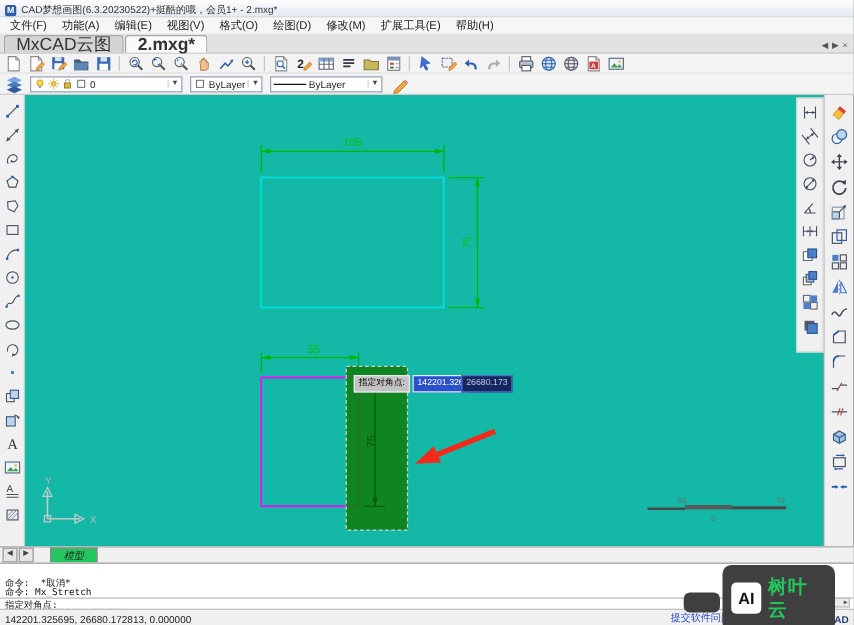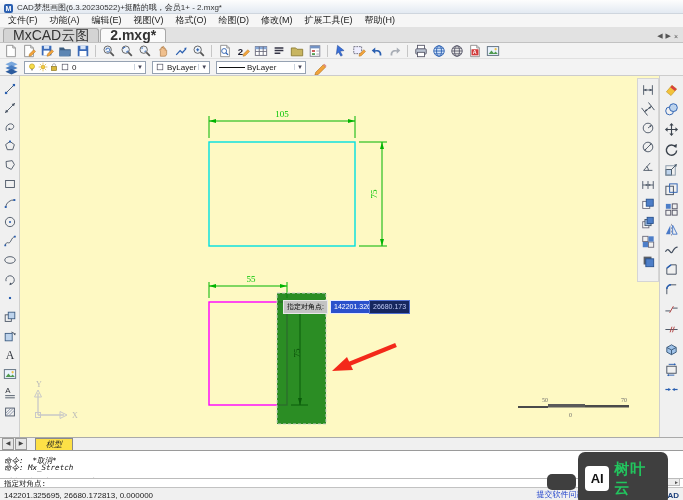--- a/index.html
+++ b/index.html
@@ -40,44 +40,44 @@
   .combo.color{width:58px;margin-left:6px;}
   .combo.ltype{width:90px;margin-left:6px;}
   .mini{width:10px;height:10px;display:inline-flex;flex:none;}
   .ltsample{width:26px;height:1px;background:#111;flex:none;}
   
   .stage{position:absolute;left:0;top:76px;width:683px;height:361px;background:#000;}
   .draw-toolbar{position:absolute;left:0;top:0;width:20px;height:361px;background:#f0f0f0;
     border-right:1px solid #cfcfcf;display:flex;flex-direction:column;align-items:center;
     padding-top:5px;gap:4px;box-sizing:border-box;}
   .draw-toolbar .icon-btn{width:16px;height:15px;}
-  .canvas{position:absolute;left:20px;top:0;width:639px;height:361px;background:#fef9c3;font-family:Liberation Serif, serif;}
+  .canvas{position:absolute;left:20px;top:0;width:639px;height:361px;background:#14b8a6;}
   .modify-toolbar{position:absolute;right:0;top:0;width:24px;height:361px;background:#f0f0f0;
     border-left:1px solid #cfcfcf;display:flex;flex-direction:column;align-items:center;
     padding-top:6px;gap:5px;box-sizing:border-box;}
   .dim-toolbar{position:absolute;right:24px;top:2px;width:22px;height:204px;background:#f0f0f0;
     border:1px solid #d5d5d5;display:flex;flex-direction:column;align-items:center;
     padding-top:3px;gap:4px;box-sizing:border-box;z-index:5;}
   
   .dyn{position:absolute;top:224px;height:12px;font-size:7px;line-height:12px;z-index:6;white-space:nowrap;}
   .dyn-prompt{left:283px;background:#c3c3c3;border:1px solid #e9e9e9;color:#000;padding:0 3px;}
   .dyn-x{left:330px;background:#2a50cc;border:1px solid #e6ebff;color:#fff;padding:0 3px;}
   .dyn-y{left:369px;background:#16275e;border:1px solid #5070d0;color:#bcc8f4;padding:0 3px;}
   
   .modelrow{position:absolute;left:0;top:437px;width:683px;height:13px;background:#f0f0f0;
     border-top:1px solid #aaa;display:flex;align-items:center;font-size:7px;padding-left:2px;box-sizing:border-box;}
   .mbtn{width:10px;height:10px;border:1px solid #9a9a9a;background:#e6e6e6;text-align:center;
     line-height:9px;font-size:6px;color:#444;margin-right:1px;}
-  .modeltab{height:11px;line-height:11px;padding:0 10px;background:#fde047;border:1px solid #8a8a8a;
-    border-bottom:none;font-size:8px;margin-left:7px;font-style:italic;}
+  .modeltab{height:11px;line-height:11px;padding:0 10px;background:#22c55e;border:1px solid #8a8a8a;
+    border-bottom:none;font-size:8px;margin-left:12px;font-style:italic;}
   
   .cmd{position:absolute;left:0;top:450px;width:683px;height:37px;background:#fff;
     border-top:1px solid #9a9a9a;box-sizing:border-box;
     font-family:"DejaVu Sans Mono","Liberation Mono",monospace;font-size:7.5px;color:#111;}
-  .cmd-history{padding:6px 0 0 4px;font-style:italic;}
+  .cmd-history{padding:12px 0 0 4px;}
   .cmd-line{height:7px;line-height:7px;white-space:pre;}
   .cmd-input{position:absolute;left:0;bottom:0;width:683px;height:9px;border-top:1px solid #bbb;
     line-height:9px;padding-left:4px;box-sizing:border-box;background:#fff;}
   .cmd-scroll{position:absolute;right:3px;bottom:1px;width:66px;height:8px;background:#ececec;
     border:1px solid #bbb;display:flex;justify-content:space-between;align-items:center;
     font-size:5px;color:#555;padding:0 1px;box-sizing:border-box;}
   .cmd-scroll .thumb{width:26px;height:5px;background:#cfcfcf;border:1px solid #aaa;}
   
   .statusbar{position:absolute;left:0;top:487px;width:683px;height:13px;background:#f0f0f0;
     border-top:1px solid #c2c2c2;display:flex;align-items:flex-end;font-size:8px;box-sizing:border-box;}

